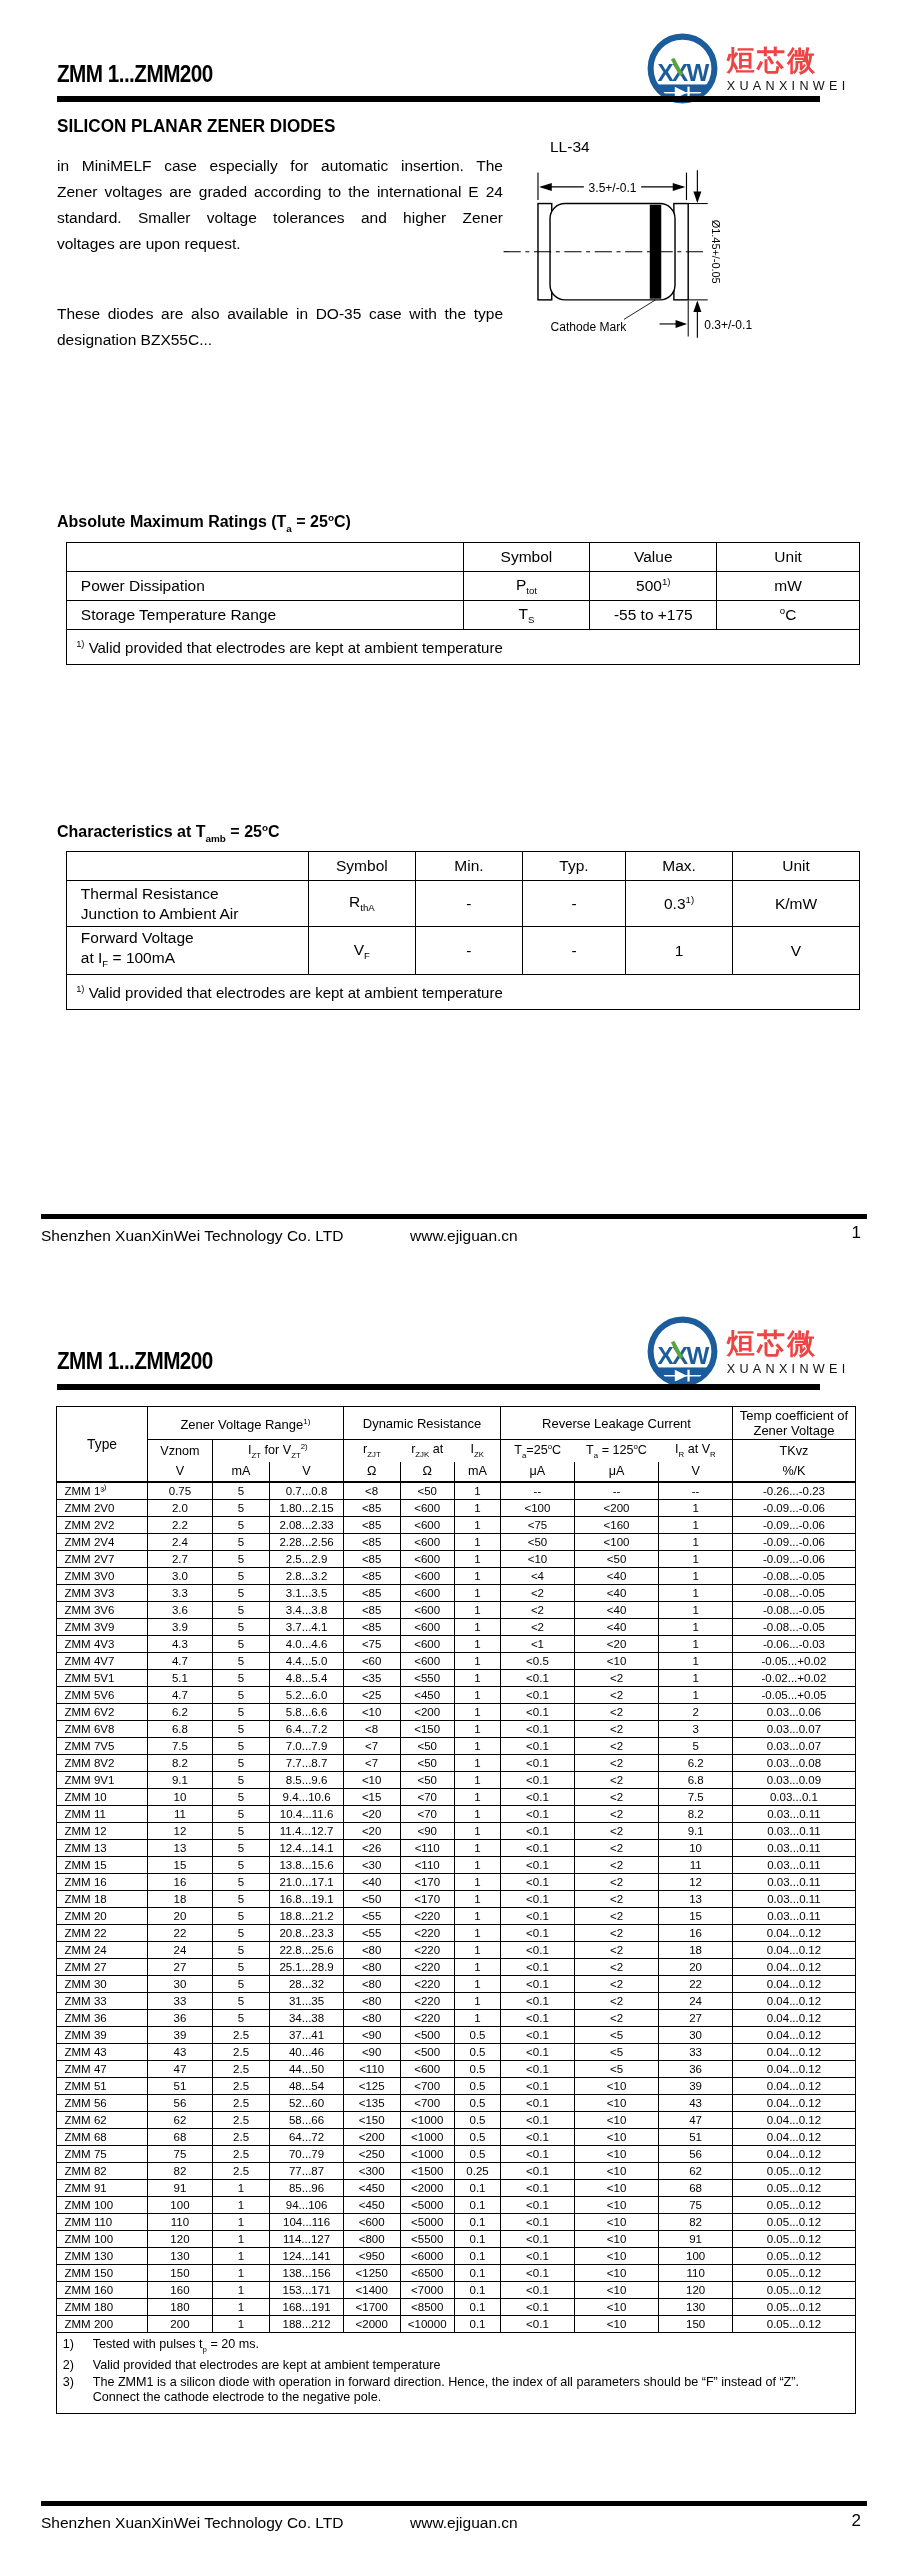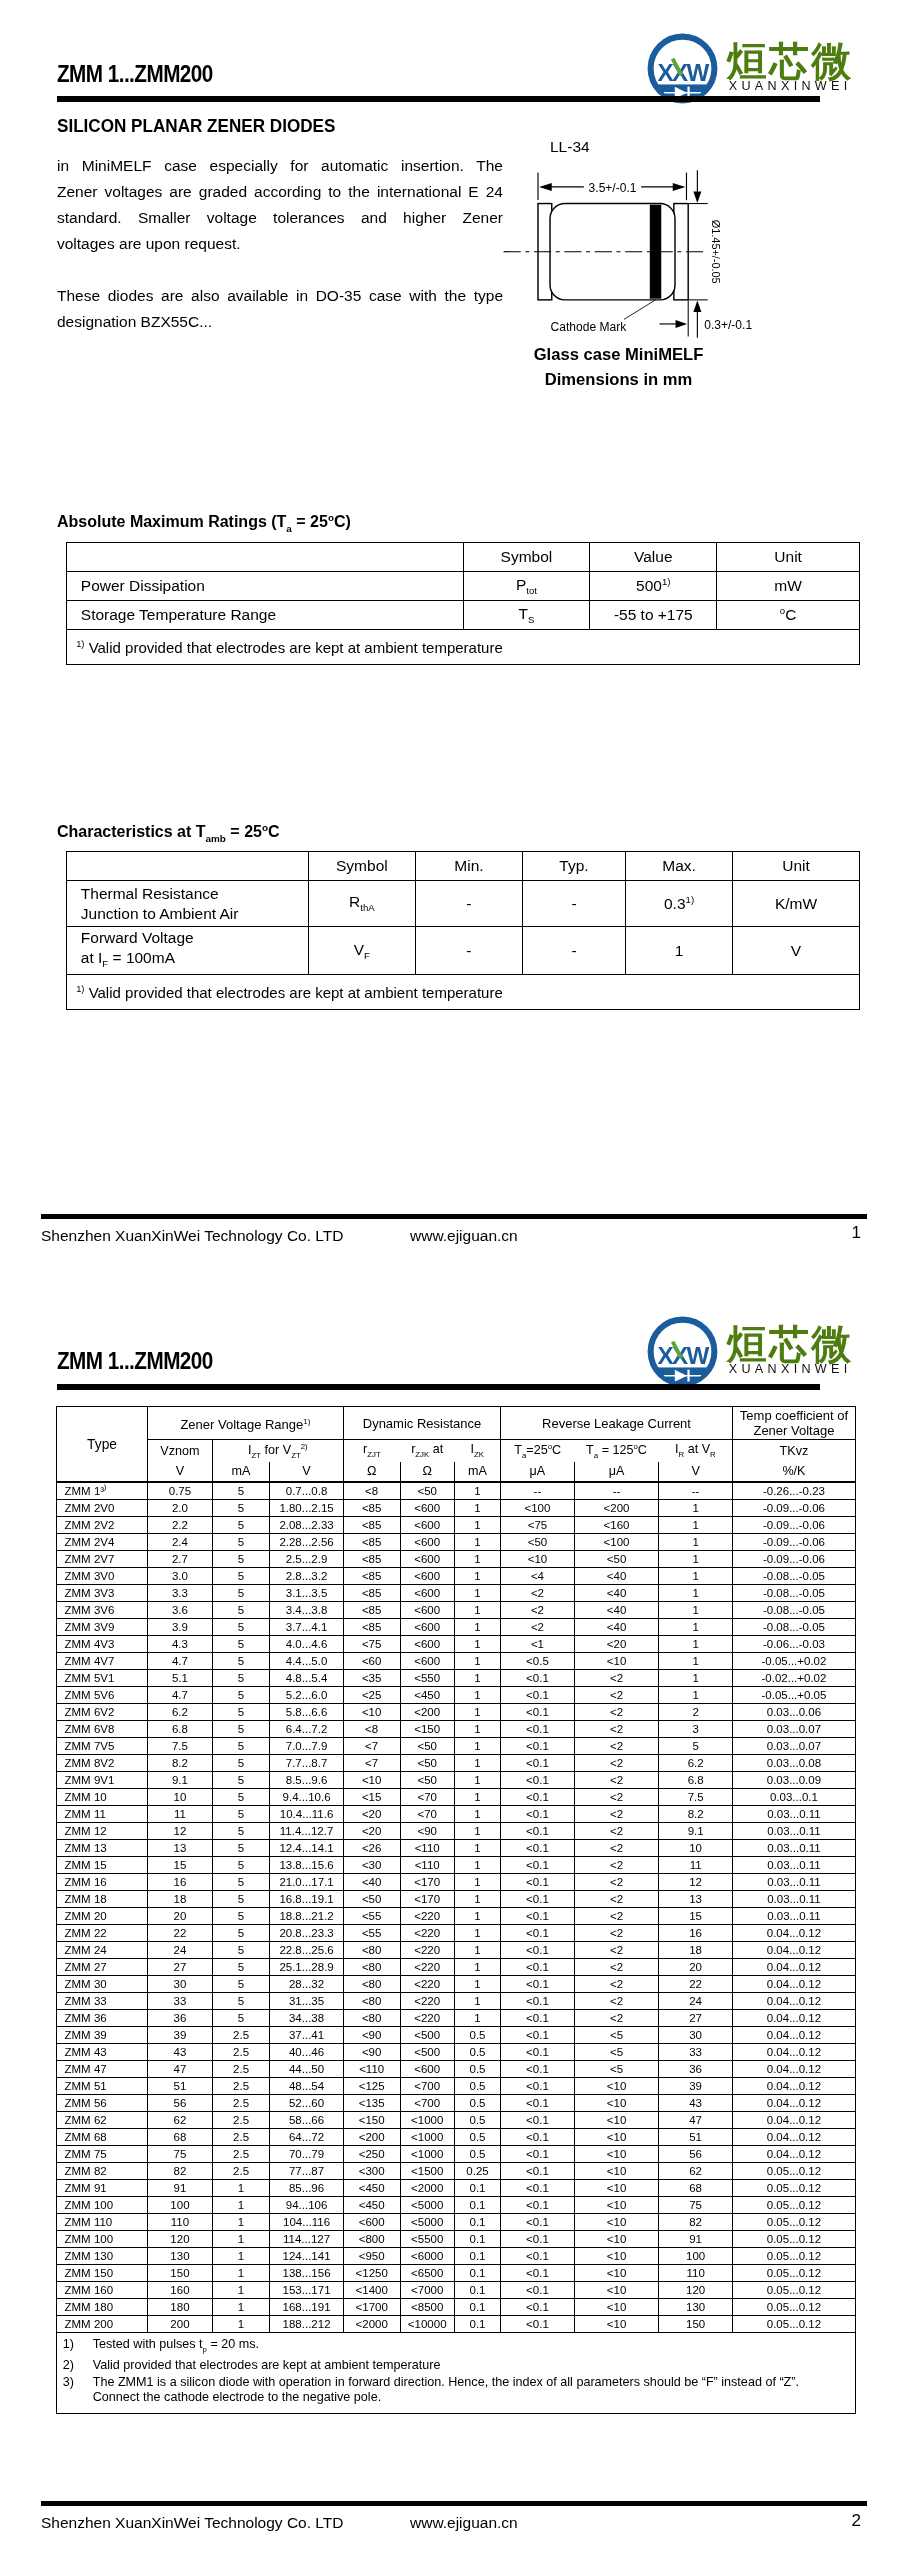--- a/index.html
+++ b/index.html
@@ -10,21 +10,21 @@
   .abs{position:absolute;}
 
   
   .doc-title{font-size:23px;font-weight:bold;letter-spacing:-0.6px;transform:scaleX(.9);transform-origin:left center;white-space:nowrap;}
   .thick-rule{background:#000;height:5.7px;}
   .sec-head{font-size:18px;font-weight:bold;transform:scaleX(.95);transform-origin:left center;white-space:nowrap;}
   .h3{font-size:16px;font-weight:bold;white-space:nowrap;}
 
   
   .logo{display:flex;align-items:center;gap:5.7px;}
-  .logo-cn{font-size:40px;font-weight:bold;letter-spacing:2.3px;line-height:34px;color:#4d7c0f;}
+  .logo-cn{font-size:28px;font-weight:bold;letter-spacing:2.3px;line-height:34px;color:#ef4444;}
   .logo-en{font-size:12.6px;letter-spacing:4.3px;color:#111;margin-top:1.1px;white-space:nowrap;text-align:center;}
 
   
   .para{font-size:15.5px;width:446px;}
   .jline{height:26px;line-height:26px;text-align:justify;text-align-last:justify;white-space:normal;}
   .jline.last{text-align-last:left;}
   .pkg-label{font-size:15.5px;}
 
   
   .diagram-cap{width:207px;text-align:center;font-size:16.6px;font-weight:bold;line-height:25px;}
@@ -104,21 +104,21 @@
 
   <div class="abs sec-head" style="left:57px;top:116px;">SILICON PLANAR ZENER DIODES</div>
 
   <div class="abs para" style="left:57px;top:153px;">
     <div class="jline">in MiniMELF case especially for automatic insertion. The</div>
     <div class="jline">Zener voltages are graded according to the international E 24</div>
     <div class="jline">standard. Smaller voltage tolerances and higher Zener</div>
     <div class="jline last">voltages are upon request.</div>
   </div>
 
-  <div class="abs para" style="left:57px;top:283px;">
+  <div class="abs para" style="left:57px;top:301px;">
     <div class="jline">These diodes are also available in DO-35 case with the type</div>
     <div class="jline last">designation BZX55C...</div>
   </div>
 
   <div class="abs pkg-label" style="left:550px;top:138px;">LL-34</div>
 
   <svg class="abs" style="left:493px;top:168px;" width="356" height="172" viewBox="0 0 620 300">
 
     <rect x="78" y="62" width="24" height="168" fill="#ffffff" stroke="#000" stroke-width="2.5"></rect>
     <rect x="315" y="62" width="25" height="168" fill="#ffffff" stroke="#000" stroke-width="2.5"></rect>
@@ -144,24 +144,20 @@
 
     <line x1="340" y1="232" x2="340" y2="294" stroke="#000" stroke-width="1.8"></line>
     <line x1="290" y1="272" x2="334" y2="272" stroke="#000" stroke-width="2"></line>
     <polygon points="338,272 318,265 318,279" fill="#000"></polygon>
     <text x="368" y="281" text-anchor="start" font-size="21" font-family="Liberation Sans,sans-serif">0.3+/-0.1</text>
 
     <line x1="283" y1="230" x2="228" y2="264" stroke="#000" stroke-width="1.5"></line>
     <text x="100" y="284" text-anchor="start" font-size="21" font-family="Liberation Sans,sans-serif">Cathode Mark</text>
   </svg>
 
-  <div class="abs diagram-cap" style="left:515px;top:342px;">
-    <div>Glass case MiniMELF</div>
-    <div>Dimensions in mm</div>
-  </div>
 
   <div class="abs h3" style="left:57px;top:512px;"><span>Absolute Maximum Ratings (T</span><sub>a</sub><span> = 25</span><sup>o</sup><span>C)</span></div>
 
   <table class="small t1 abs" style="left:66px;top:542px;width:794px;">
     <colgroup>
         <col style="width:50%">
         <col style="width:16%">
         <col style="width:16%">
         <col style="width:18%">
       </colgroup>

